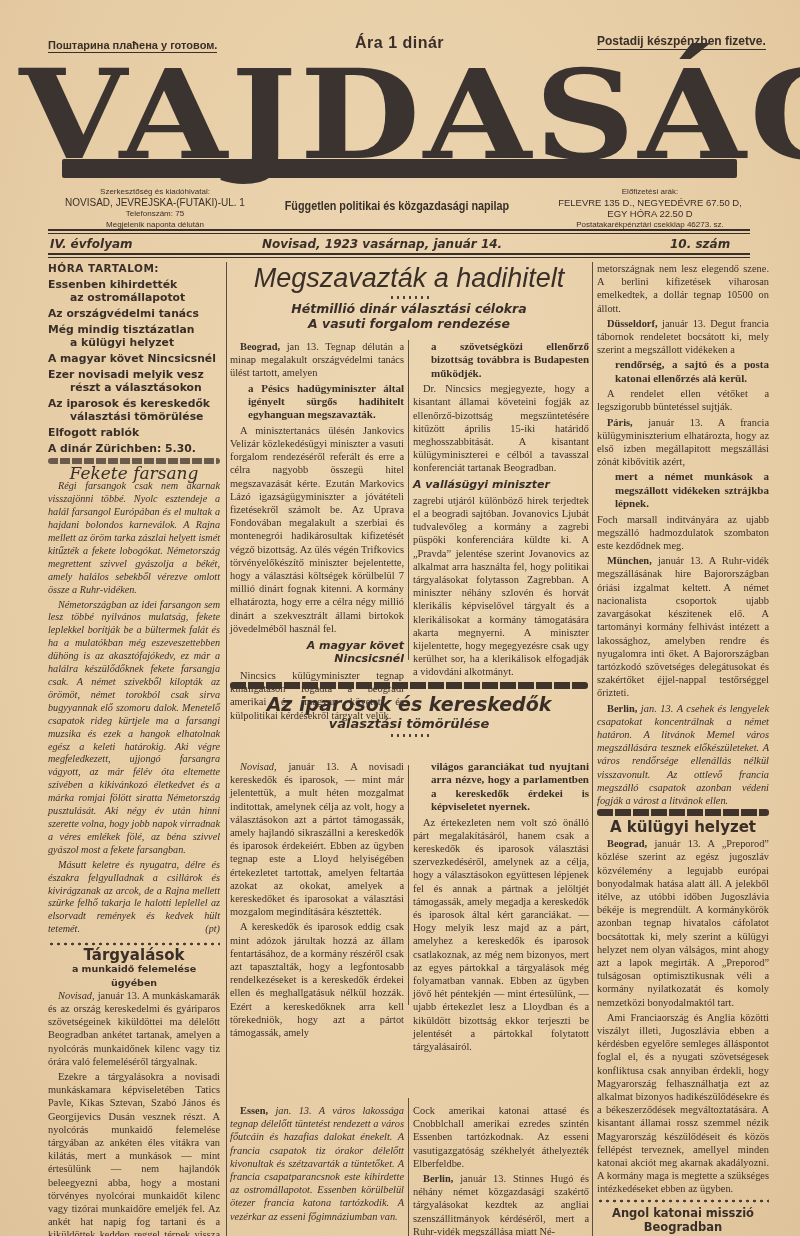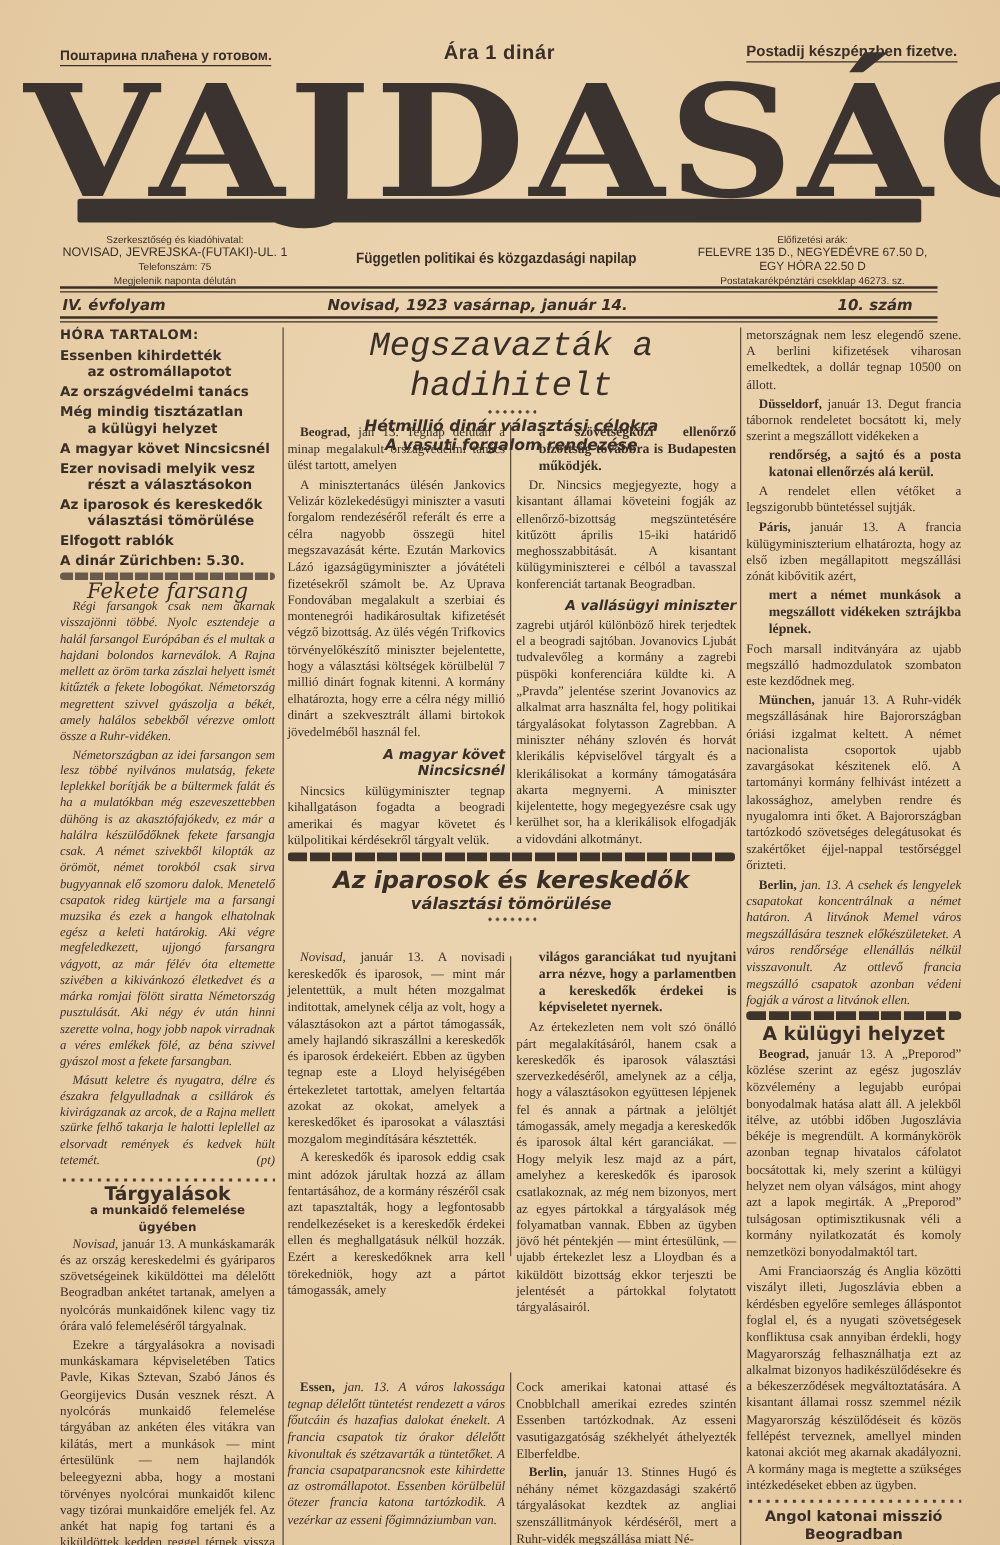--- a/index.html
+++ b/index.html
@@ -47,21 +47,21 @@
 
 <div class="page">
 
   <div class="abs topline" style="left:48px;top:39px;"><span class="ul">Поштарина плаћена у готовом.</span></div>
   <div class="abs price" style="left:355px;top:34px;">Ára 1 dinár</div>
   <div class="abs topline" style="left:597px;top:34px;font-size:12px;"><span class="ul">Postadij készpénzben fizetve.</span></div>
 
   <div class="abs mast">VAJDASÁG</div>
   <div class="abs mast-bar"></div>
 
-  <div class="abs small" style="left:45px;top:186px;width:190px;">
+  <div class="abs small" style="left:60px;top:186px;width:190px;">
     <div>Szerkesztőség és kiadóhivatal:</div>
     <div style="font-size:10px;">NOVISAD, JEVREJSKA-(FUTAKI)-UL. 1</div>
     <div>Telefonszám: 75</div>
     <div>Megjelenik naponta délután</div>
   </div>
   <div class="abs subtitle" style="left:262px;top:199px;width:270px;text-align:center;">Független politikai és közgazdasági napilap</div>
   <div class="abs small" style="left:550px;top:186px;width:200px;">
     <div>Előfizetési arák:</div>
     <div style="font-size:9.5px;">FELEVRE 135 D., NEGYEDÉVRE 67.50 D,</div>
     <div style="font-size:9.5px;">EGY HÓRA 22.50 D</div>
@@ -98,35 +98,36 @@
       <p><span>Másutt keletre és nyugatra, délre és északra felgyulladnak a csillárok és kivirágzanak az arcok, de a Rajna mellett szürke felhő takarja le halotti leplellel az elsorvadt remények és kedvek hült tetemét.</span> <span style="float:right">(pt)</span></p>
     </div>
     <div class="dots" style="clear:both;margin-top:6px;"></div>
     <div class="h-bold-sans" style="font-size:15px;">Tárgyalások</div>
     <div class="h-bold-sans" style="font-size:9.5px;">a munkaidő felemelése ügyében</div>
     <p><i>Novisad,</i> <span>január 13. A munkáskamarák és az ország kereskedelmi és gyáriparos szövetségeinek kiküldöttei ma délelőtt Beogradban ankétet tartanak, amelyen a nyolcórás munkaidőnek kilenc vagy tiz órára való felemeléséről tárgyalnak.</span></p>
     <p>Ezekre a tárgyalásokra a novisadi munkáskamara képviseletében Tatics Pavle, Kikas Sztevan, Szabó János és Georgijevics Dusán vesznek részt. A nyolcórás munkaidő felemelése tárgyában az ankéten éles vitákra van kilátás, mert a munkások — mint értesülünk — nem hajlandók beleegyezni abba, hogy a mostani törvényes nyolcórai munkaidőt kilenc vagy tizórai munkaidőre emeljék fel. Az ankét hat napig fog tartani és a kiküldöttek kedden reggel térnek vissza Novisadra.</p>
   </div>
 
   <div class="abs" style="left:230px;top:262px;width:358px;text-align:center;">
-    <div style="font-family:Liberation Mono, monospace;font-style:italic;font-size:27px;line-height:32px;">Megszavazták a hadihitelt</div>
+    <div style="font-family:Liberation Sans, sans-serif;font-style:italic;font-size:27px;line-height:32px;">Megszavazták a hadihitelt</div>
     <div class="sep-short"></div>
     <div class="dateline" style="font-size:12.5px;line-height:15px;">Hétmillió dinár választási célokra</div>
     <div class="dateline" style="font-size:12.5px;line-height:15px;">A vasuti forgalom rendezése</div>
   </div>
   <div class="col" style="left:230px;top:340px;width:174px;">
     <p><b>Beograd,</b> <span>jan 13. Tegnap délután a minap megalakult országvédelmi tanács ülést tartott, amelyen</span></p>
+    <p class="bold-para">a Pésics hadügyminiszter által igényelt sürgős hadihitelt egyhanguan megszavazták.</p>
     <p>A minisztertanács ülésén Jankovics Velizár közlekedésügyi miniszter a vasuti forgalom rendezéséről referált és erre a célra nagyobb összegü hitel megszavazását kérte. Ezután Markovics Lázó igazságügyminiszter a jóvátételi fizetésekről számolt be. Az Uprava Fondovában megalakult a szerbiai és montenegrói hadikárosultak kifizetését végző bizottság. Az ülés végén Trifkovics törvényelőkészítő miniszter bejelentette, hogy a választási költségek körülbelül 7 millió dinárt fognak kitenni. A kormány elhatározta, hogy erre a célra négy millió dinárt a szekvesztrált állami birtokok jövedelméből használ fel.</p>
     <div class="dateline" style="font-size:11px;text-align:right;line-height:13px;margin:4px 0;padding-left:60px;">A magyar követ Nincsicsnél</div>
     <p>Nincsics külügyminiszter tegnap kihallgatáson fogadta a beogradi amerikai és magyar követet és külpolitikai kérdésekről tárgyalt velük.</p>
   </div>
   <div class="col" style="left:413px;top:340px;width:176px;">
     <p class="bold-para">a szövetségközi ellenőrző bizottság továbbra is Budapesten működjék.</p>
     <p>Dr. Nincsics megjegyezte, hogy a kisantant államai követeini fogják az ellenőrző-bizottság megszüntetésére kitűzött április 15-iki határidő meghosszabbitását. A kisantant külügyminiszterei e célból a tavasszal konferenciát tartanak Beogradban.</p>
-    <div class="dateline" style="font-size:11px;text-align:right;margin:3px 0;">A vallásügyi miniszter</div>
+    <div class="dateline" style="font-size:11px;margin:3px 0;">A vallásügyi miniszter</div>
     <p style="text-indent:0">zagrebi utjáról különböző hirek terjedtek el a beogradi sajtóban. Jovanovics Ljubát tudvalevőleg a kormány a zagrebi püspöki konferenciára küldte ki. A „Pravda” jelentése szerint Jovanovics az alkalmat arra használta fel, hogy politikai tárgyalásokat folytasson Zagrebban. A miniszter néhány szlovén és horvát klerikális képviselővel tárgyalt és a klerikálisokat a kormány támogatására akarta megnyerni. A miniszter kijelentette, hogy megegyezésre csak ugy kerülhet sor, ha a klerikálisok elfogadják a vidovdáni alkotmányt.</p>
   </div>
 
   <div class="abs" style="left:230px;top:680px;width:358px;text-align:center;">
     <div class="chain" style="margin-bottom:4px;"></div>
     <div class="dateline" style="font-size:19px;line-height:22px;">Az iparosok és kereskedők</div>
     <div class="dateline" style="font-size:13px;line-height:17px;">választási tömörülése</div>
     <div class="sep-short"></div>
   </div>
   <div class="col" style="left:230px;top:760px;width:174px;">

